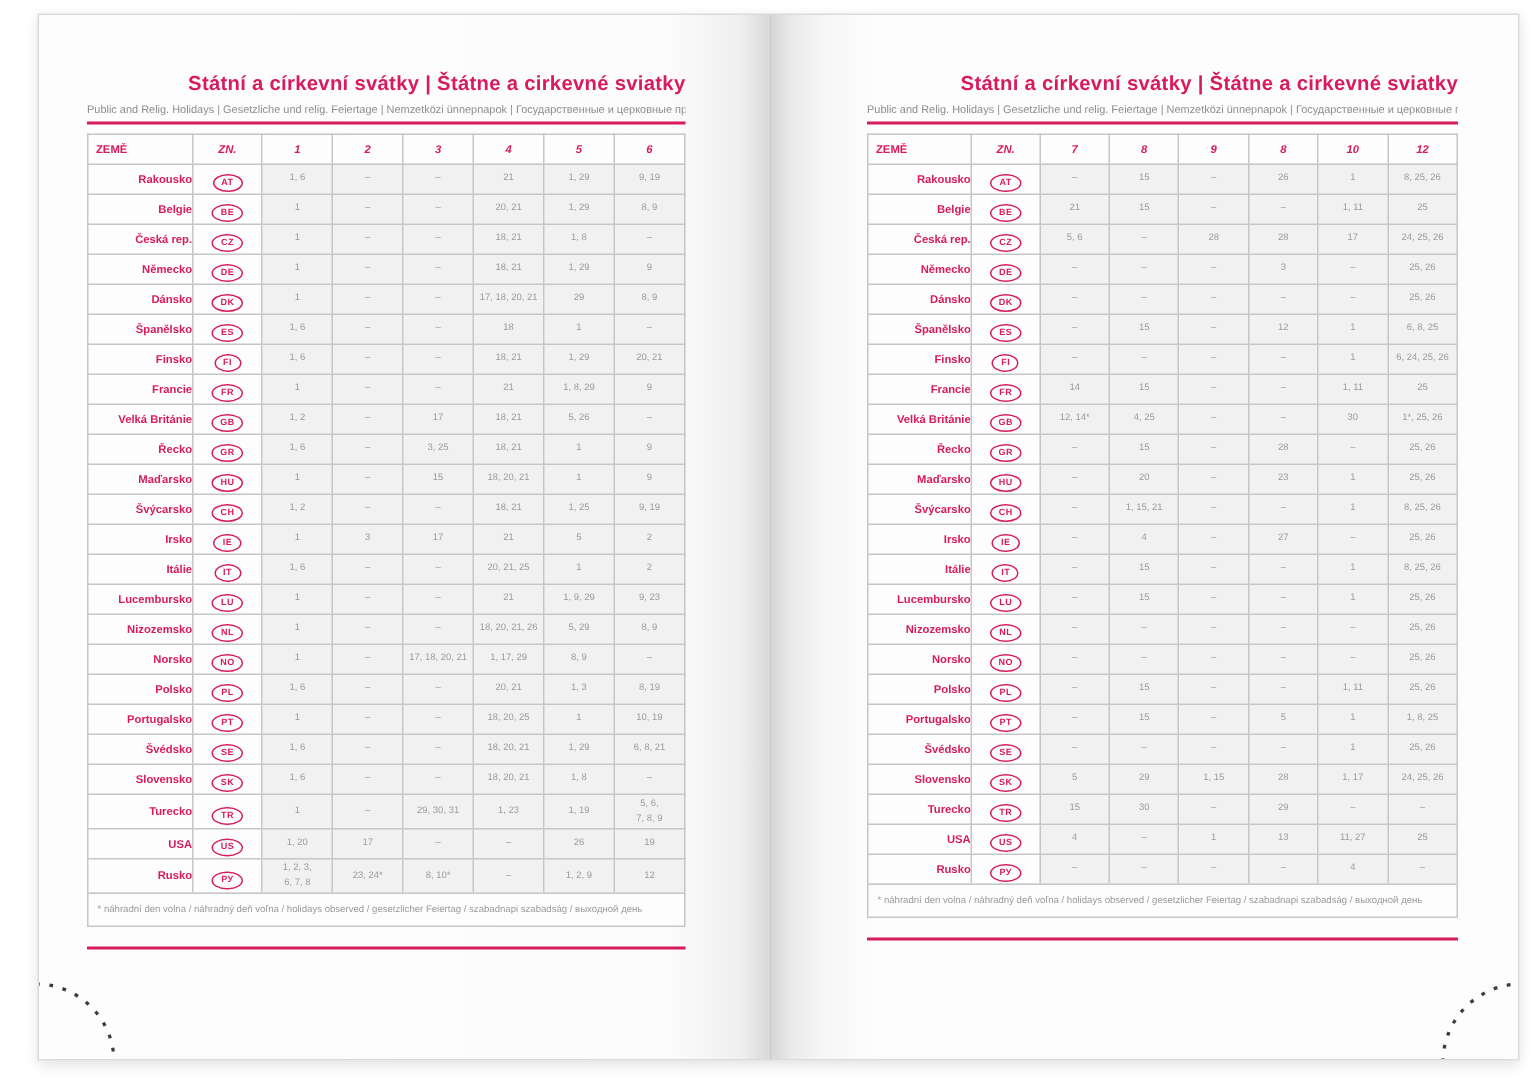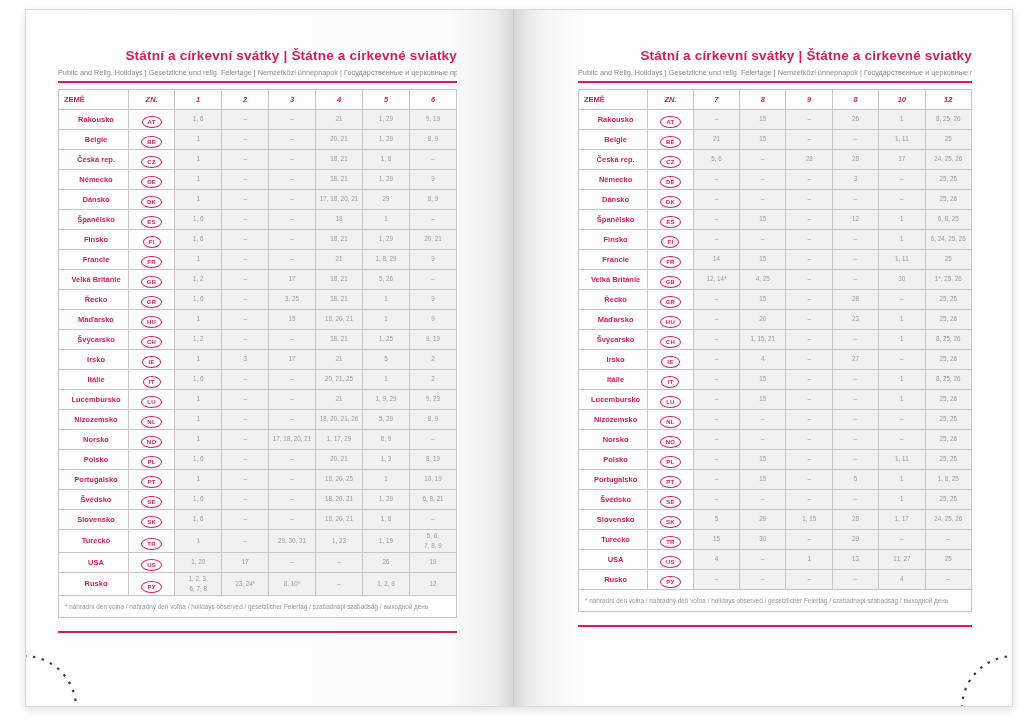--- a/index.html
+++ b/index.html
@@ -38,21 +38,21 @@
 
   table.holidays {
     width:100%; border-collapse:collapse; table-layout:fixed; margin-top:6px;
   }
   .holidays th, .holidays td { border:1px solid #c6c6c6; height:20px; vertical-align:middle; }
   .holidays th { background:#fdfdfd; color:var(--accent); font-size:7.5px; font-weight:bold; }
   th.h-country { text-align:left; padding-left:5px; }
   th.h-code, th.h-month { text-align:center;font-style:italic; }
   td.country {
     font-size:7.5px; font-weight:bold; color:var(--accent);
-    text-align:center; padding-left:5px; background:#fdfdfd; white-space:nowrap; overflow:hidden;
+    text-align:right; padding-left:5px; background:#fdfdfd; white-space:nowrap; overflow:hidden;
   }
   td.code { text-align:center; background:#fdfdfd; }
   .code-badge {
     display:inline-block; font-size:6px; font-weight:bold; color:var(--accent);
     border:1px solid var(--accent); border-radius:50%;
     padding:2px 5px; line-height:1; letter-spacing:.3px;
   }
   td.holiday {
     font-size:6.3px; color:#9a9a9a; text-align:center;
     background:#f1f1f1; padding:1px 2px; line-height:1.6; white-space:pre-line;

